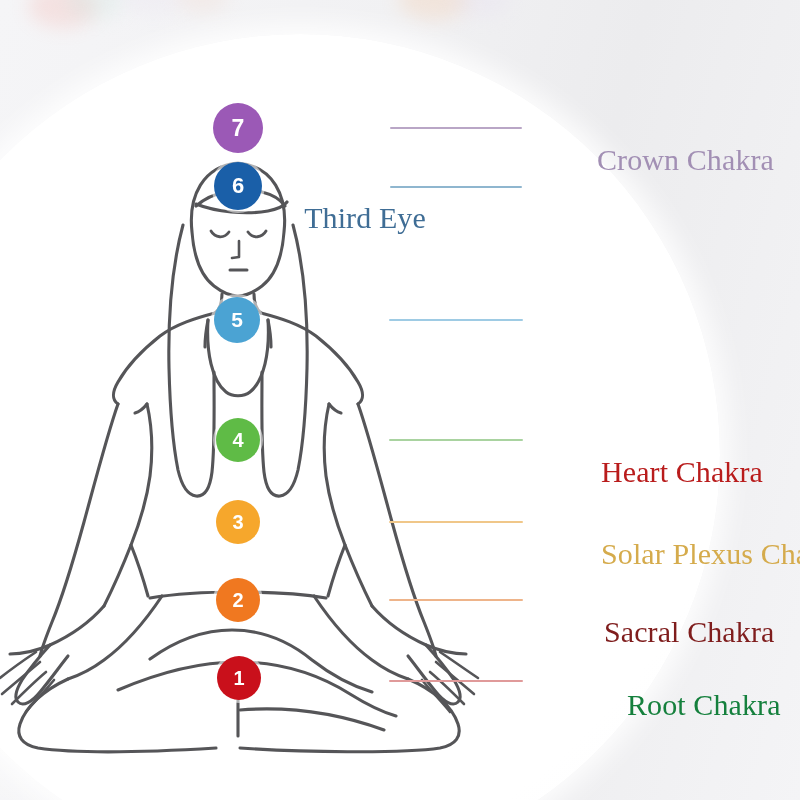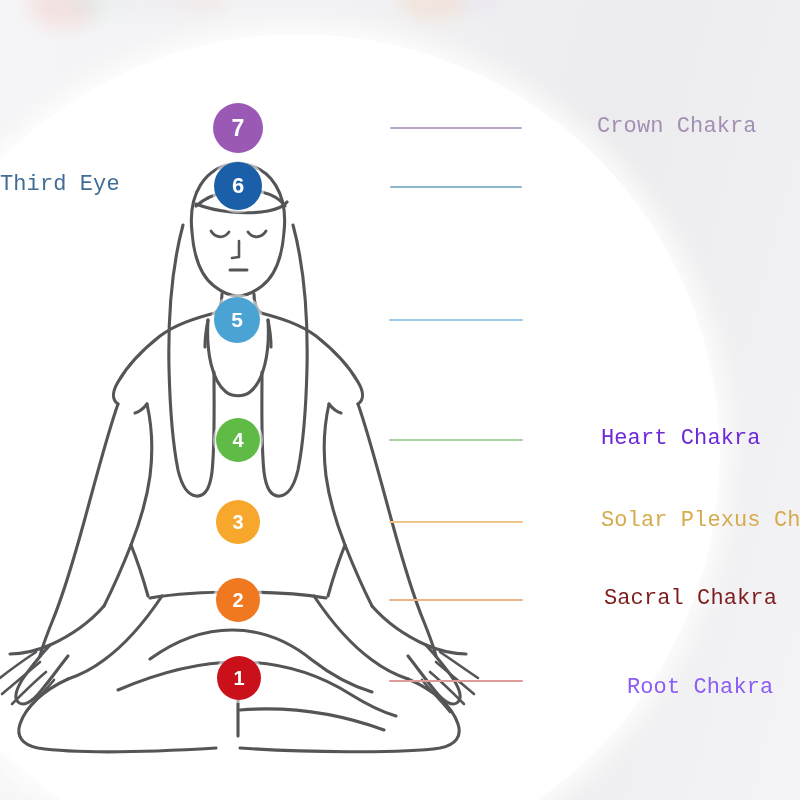--- a/index.html
+++ b/index.html
@@ -68,23 +68,24 @@
     align-items: center;
     justify-content: center;
     color: #fff;
     font-weight: 700;
     font-family: "Liberation Sans", sans-serif;
     box-shadow: 0 0 0 3px rgba(255,255,255,.55);
   }
   .lbl {
     position: absolute;
     white-space: nowrap;
-    font-size: 22px;
-    font-family: Liberation Mono, monospace;
+    font-size: 30px;
+    font-family: Liberation Serif, serif;
     letter-spacing: .1px;
+    margin-top: 29px;
   }
   .leader {
     position: absolute;
     height: 2px;
     border-radius: 2px;
   }
 </style>
 </head>
 <body>
 
@@ -193,40 +194,40 @@
   <div id="overlay" style="position:absolute;inset:0;">
       <div class="leader" style="left: 390px; width: 132px; top: 127px; background: rgb(185, 166, 198);"></div>
       <div class="dot" style="left: 213px; top: 103px; width: 50px; height: 50px; background: rgb(155, 89, 182); font-size: 23px;">
         <span>7</span>
       </div>
       <div class="lbl" style="color: rgb(162, 143, 180); top: 114px; left: 597px;">Crown Chakra</div>
       <div class="leader" style="left: 390px; width: 132px; top: 186px; background: rgb(143, 182, 207);"></div>
       <div class="dot" style="left: 214px; top: 162px; width: 48px; height: 48px; background: rgb(26, 95, 168); font-size: 22px;">
         <span>6</span>
       </div>
-      <div class="lbl" style="color: rgb(63, 109, 149); top: 172px; left: 0px; width: 730px; text-align: left;">Third Eye</div>
+      <div class="lbl" style="color: rgb(63, 109, 149); top: 172px; left: 0px; width: 730px; text-align: center;">Third Eye</div>
       <div class="leader" style="left: 389px; width: 134px; top: 319px; background: rgb(158, 203, 228);"></div>
       <div class="dot" style="left: 214px; top: 297px; width: 46px; height: 46px; background: rgb(75, 163, 211); font-size: 21px;">
         <span>5</span>
       </div>
       <div class="leader" style="left: 389px; width: 134px; top: 439px; background: rgb(169, 211, 160);"></div>
       <div class="dot" style="left: 216px; top: 418px; width: 44px; height: 44px; background: rgb(95, 187, 70); font-size: 20px;">
         <span>4</span>
       </div>
-      <div class="lbl" style="color: #6d28d9; top: 426px; left: 601px;">Heart Chakra</div>
+      <div class="lbl" style="color: #b91c1c; top: 426px; left: 601px;">Heart Chakra</div>
       <div class="leader" style="left: 389px; width: 134px; top: 521px; background: rgb(240, 199, 137);"></div>
       <div class="dot" style="left: 216px; top: 500px; width: 44px; height: 44px; background: rgb(246, 167, 44); font-size: 20px;">
         <span>3</span>
       </div>
       <div class="lbl" style="color: rgb(213, 171, 76); top: 508px; left: 601px;">Solar Plexus Chakra</div>
       <div class="leader" style="left: 389px; width: 134px; top: 599px; background: rgb(238, 180, 138);"></div>
       <div class="dot" style="left: 216px; top: 578px; width: 44px; height: 44px; background: rgb(240, 120, 32); font-size: 20px;">
         <span>2</span>
       </div>
       <div class="lbl" style="color: #7f1d1d; top: 586px; left: 604px;">Sacral Chakra</div>
       <div class="leader" style="left: 389px; width: 134px; top: 680px; background: rgb(224, 154, 154);"></div>
       <div class="dot" style="left: 217px; top: 656px; width: 44px; height: 44px; background: rgb(201, 16, 27); font-size: 20px;">
         <span>1</span>
       </div>
-      <div class="lbl" style="color: #8b5cf6; top: 675px; left: 627px;">Root Chakra</div>
+      <div class="lbl" style="color: #15803d; top: 659px; left: 627px;">Root Chakra</div>
     </div>
 
 </div>
 
 </body></html>

